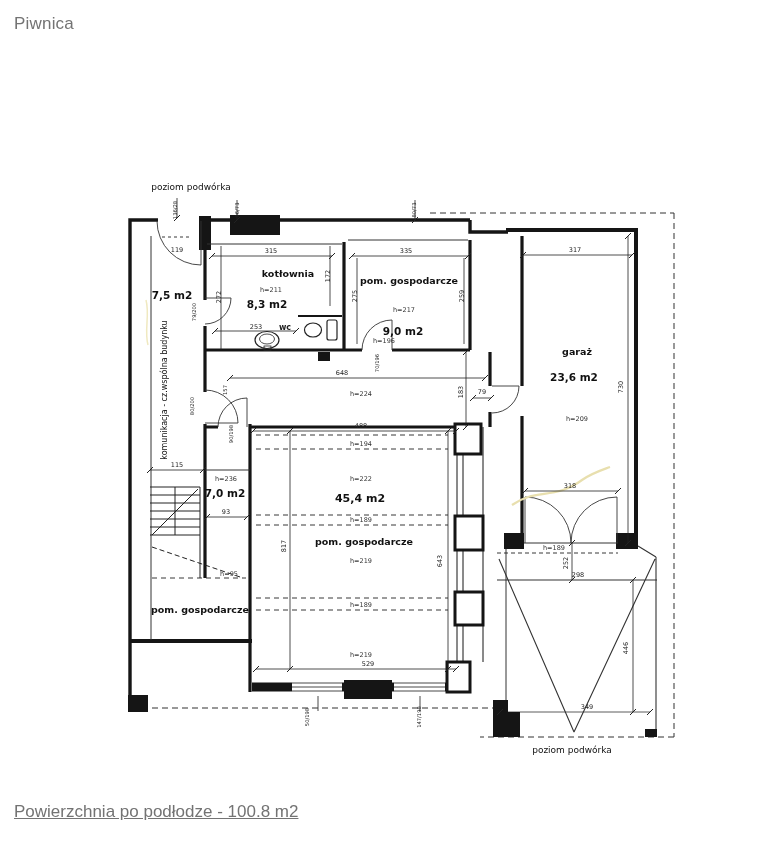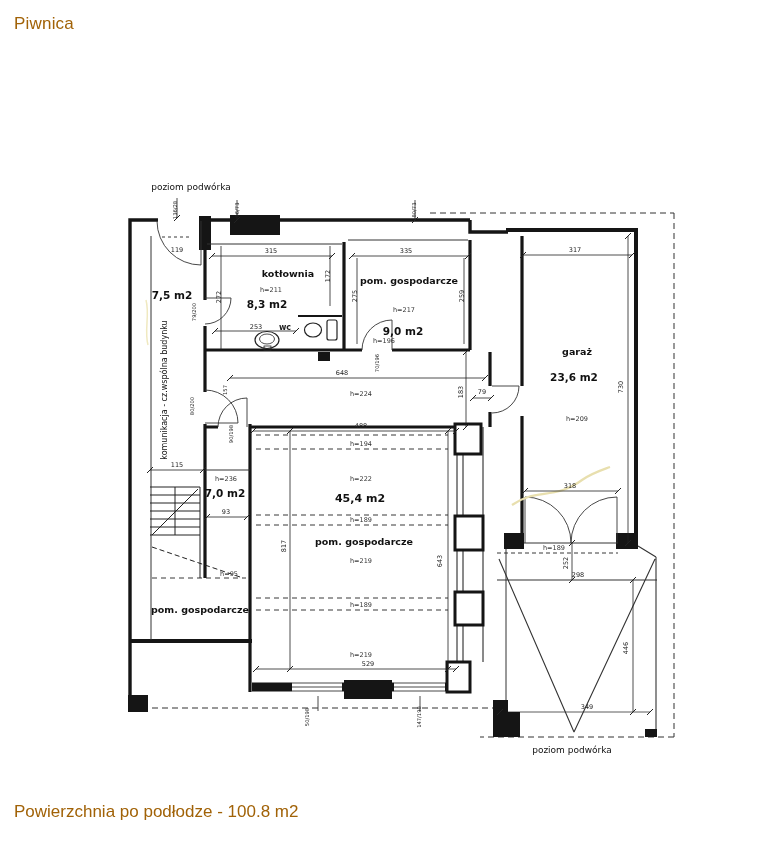--- a/index.html
+++ b/index.html
@@ -1,19 +1,19 @@
 <!DOCTYPE html>
 <html><head>
 <meta charset="utf-8">
 <style>
   html,body{margin:0;padding:0;background:#ffffff;}
   .page{position:relative;width:768px;height:852px;background:#fff;overflow:hidden;
-        font-family:"Liberation Sans","DejaVu Sans",sans-serif;color:#a16207;}
+        font-family:"Liberation Sans","DejaVu Sans",sans-serif;color:#737373;}
   .title{position:absolute;left:14px;top:14px;font-size:17px;letter-spacing:.2px;}
-  .footer{position:absolute;left:14px;top:802px;font-size:17px;}
+  .footer{position:absolute;left:14px;top:802px;font-size:17px;text-decoration:underline;}
   svg{position:absolute;left:0;top:0;}
   svg text{font-family:"DejaVu Sans","Liberation Sans",sans-serif;fill:#222;}
   .dim{font-size:6.5px;}
   .dimsm{font-size:5.2px;}
   .h{font-size:6.5px;fill:#333;}
   .room{font-size:9.5px;font-weight:700;fill:#111;}
   .area{font-size:10.5px;font-weight:700;fill:#111;}
   .area-lg{font-size:11px;font-weight:700;fill:#111;}
   .yard{font-size:9px;fill:#111;}
   .wc{font-size:8px;font-weight:700;}

